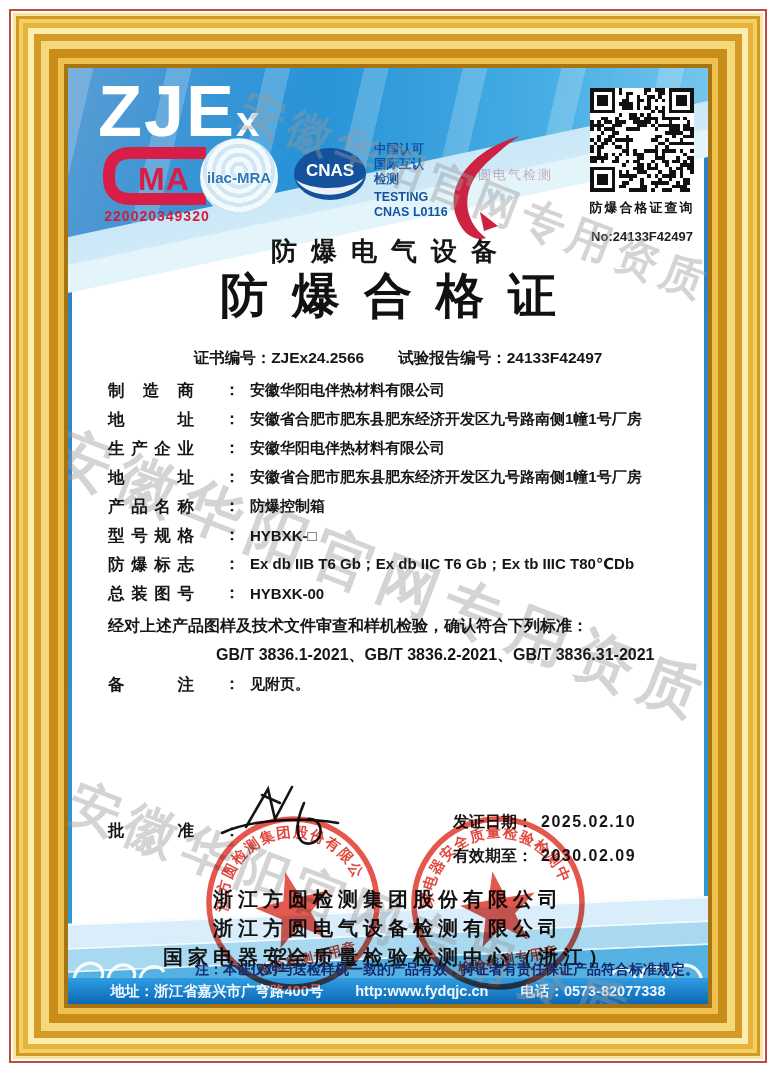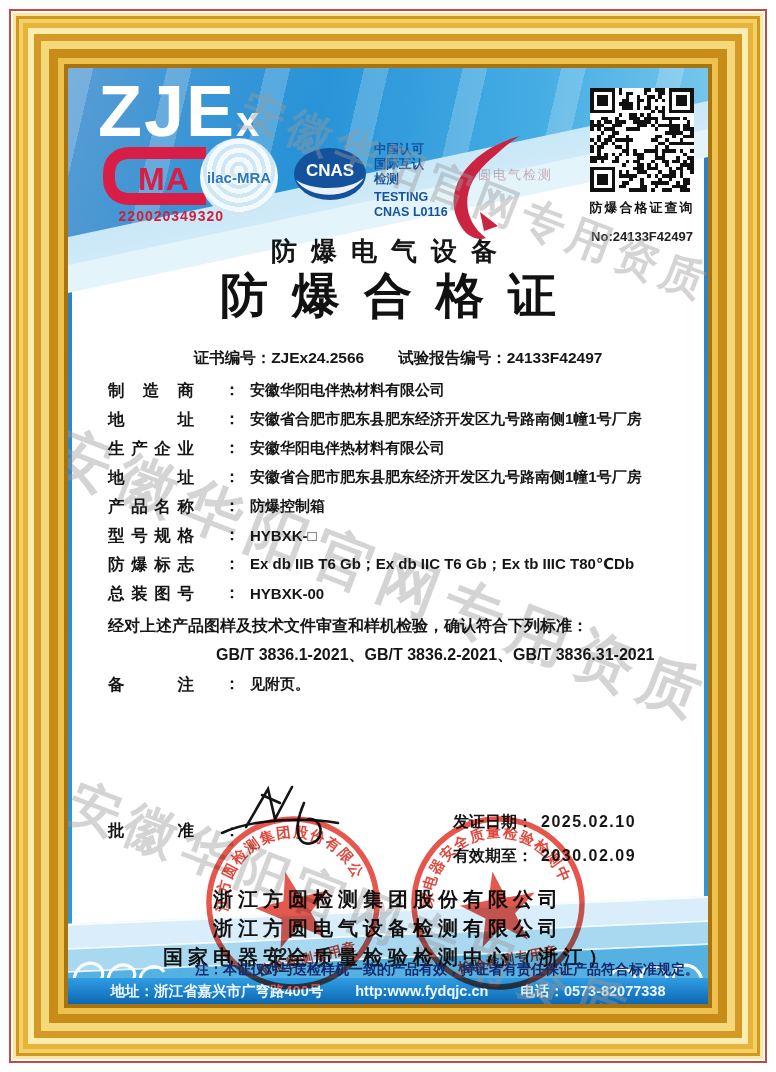--- a/index.html
+++ b/index.html
@@ -31,21 +31,21 @@
   .wave-lt{top:-151px;background:linear-gradient(#9fd6f0,#cfeaf8);}
   .wave-dk{top:-179px;background:linear-gradient(105deg,#0a65b8 0%,#1f8cd4 30%,#47aee4 58%,#8fd2f0 82%,#c8eaf8 100%);}
   .wave-dk::after{content:"";position:absolute;inset:0;
     background:linear-gradient(115deg,rgba(255,255,255,.45),rgba(255,255,255,0) 38%),
       repeating-linear-gradient(115deg,rgba(255,255,255,0) 0 34px,rgba(255,255,255,.20) 34px 58px,rgba(255,255,255,0) 58px 96px);}
   .zjex{position:absolute;left:30px;top:2px;z-index:5;color:#fff;font-weight:800;letter-spacing:2px;}
   .zjex .big{font-size:72px;} .zjex .small{font-size:42px;}
 
   
   .logo{position:absolute;z-index:5;}
-  .cma-code{position:absolute;left:22px;top:140px;width:134px;text-align:right;color:#cf1f3f;
+  .cma-code{position:absolute;left:22px;top:140px;width:134px;text-align:center;color:#cf1f3f;
     font-size:14px;font-weight:800;letter-spacing:1px;z-index:5;}
   .ilac{position:absolute;left:132px;top:70px;width:78px;height:78px;border-radius:50%;z-index:5;
     background:repeating-radial-gradient(circle at 50% 42%,#f2fafd 0 5px,#cfe6f4 5px 9px);
     display:flex;align-items:center;justify-content:center;}
   .ilac span{color:#2b78bb;font-weight:800;font-size:15px;text-shadow:0 0 3px #fff,0 0 3px #fff;}
   .cnas-side{position:absolute;left:306px;top:74px;color:#14529e;font-size:12.5px;font-weight:700;line-height:15px;z-index:5;}
   .cnas-sub{position:absolute;left:306px;top:122px;color:#14529e;font-size:12.5px;font-weight:800;line-height:15px;z-index:5;}
   .fy-text{position:absolute;left:395px;top:98px;color:rgba(150,60,75,.40);font-size:13px;letter-spacing:2px;z-index:5;}
   .qr-wrap{position:absolute;left:520px;top:20px;width:108px;text-align:center;z-index:5;}
   .qr-cap{font-size:13px;font-weight:800;letter-spacing:2px;color:#111;margin-top:3px;}

